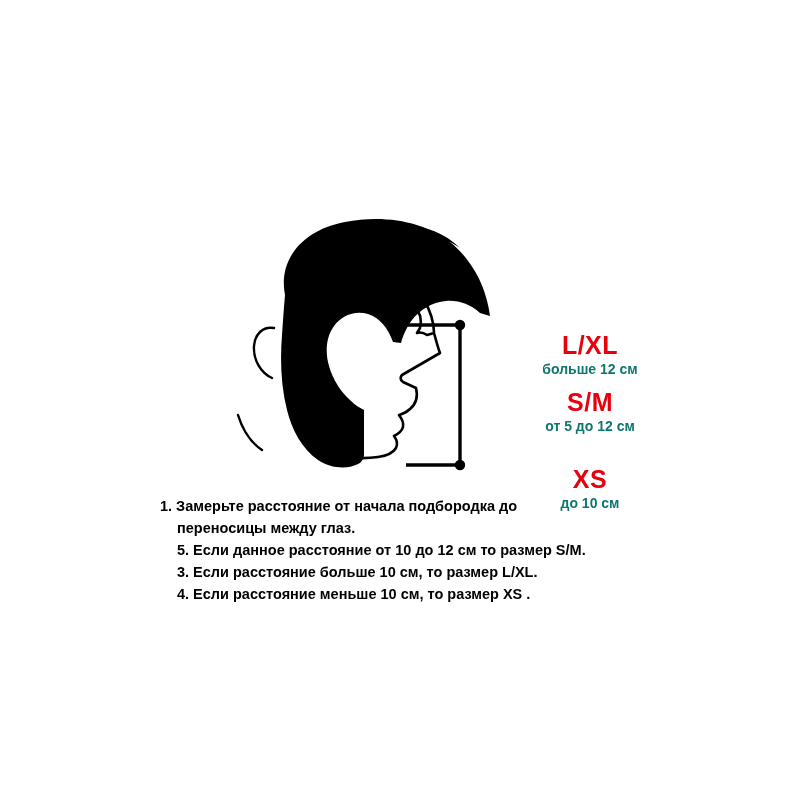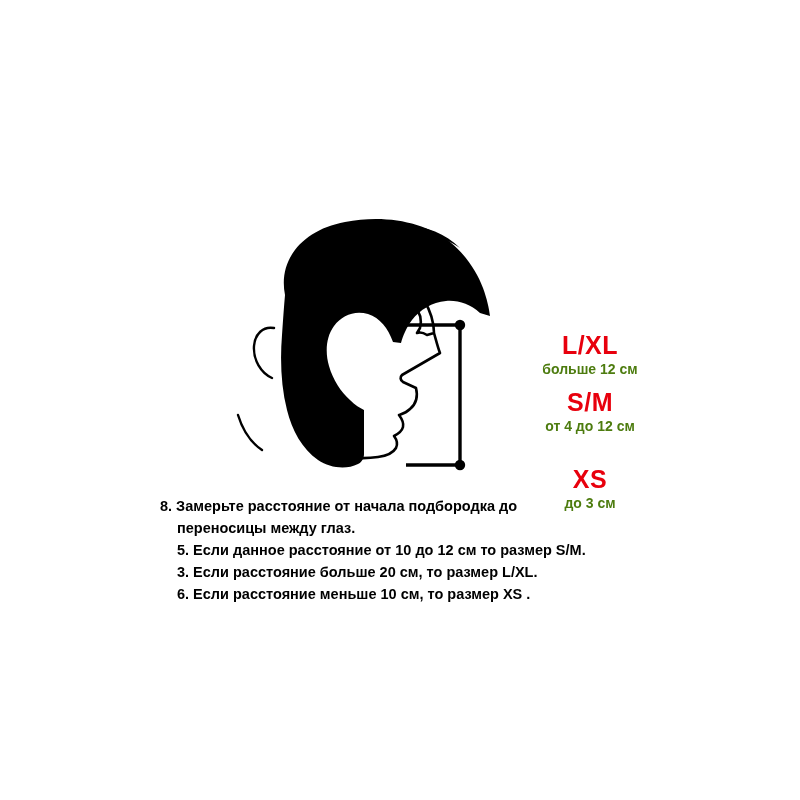--- a/index.html
+++ b/index.html
@@ -39,21 +39,21 @@
     margin-bottom: 8px;
   }
   .size-title {
     color: #e8000d;
     font-weight: bold;
     font-size: 25px;
     line-height: 30px;
     letter-spacing: 0.5px;
   }
   .size-range {
-    color: #4d7c0f;
+    color: #0f766e;
     font-weight: bold;
     font-size: 14px;
     line-height: 19px;
   }
   .size-block.lxl { margin-top: 0; }
   .size-block.sm { margin-top: 6px; }
   .size-block.xs { margin-top: 28px; }
   .instructions {
     position: absolute;
     left: 160px;
@@ -160,29 +160,29 @@
     </svg>
   </div>
 
   <div class="size-labels">
     <div class="size-block lxl">
       <div class="size-title">L/XL</div>
       <div class="size-range">больше 12 см</div>
     </div>
     <div class="size-block sm">
       <div class="size-title">S/M</div>
-      <div class="size-range">от 4 до 12 см</div>
+      <div class="size-range">от 5 до 12 см</div>
     </div>
     <div class="size-block xs">
       <div class="size-title">XS</div>
-      <div class="size-range">до 3 см</div>
+      <div class="size-range">до 10 см</div>
     </div>
   </div>
 
   <div class="instructions">
-    <div class="line first">8. Замерьте расстояние от начала подбородка до</div>
+    <div class="line first">1. Замерьте расстояние от начала подбородка до</div>
     <div class="line cont">переносицы между глаз.</div>
     <div class="line cont">5. Если данное расстояние от 10 до 12 см то размер S/M.</div>
-    <div class="line cont">3. Если расстояние больше 20 см, то размер L/XL.</div>
-    <div class="line cont">6. Если расстояние меньше 10 см, то размер XS .</div>
+    <div class="line cont">3. Если расстояние больше 10 см, то размер L/XL.</div>
+    <div class="line cont">4. Если расстояние меньше 10 см, то размер XS .</div>
   </div>
 
 </div>
 
 </body></html>

